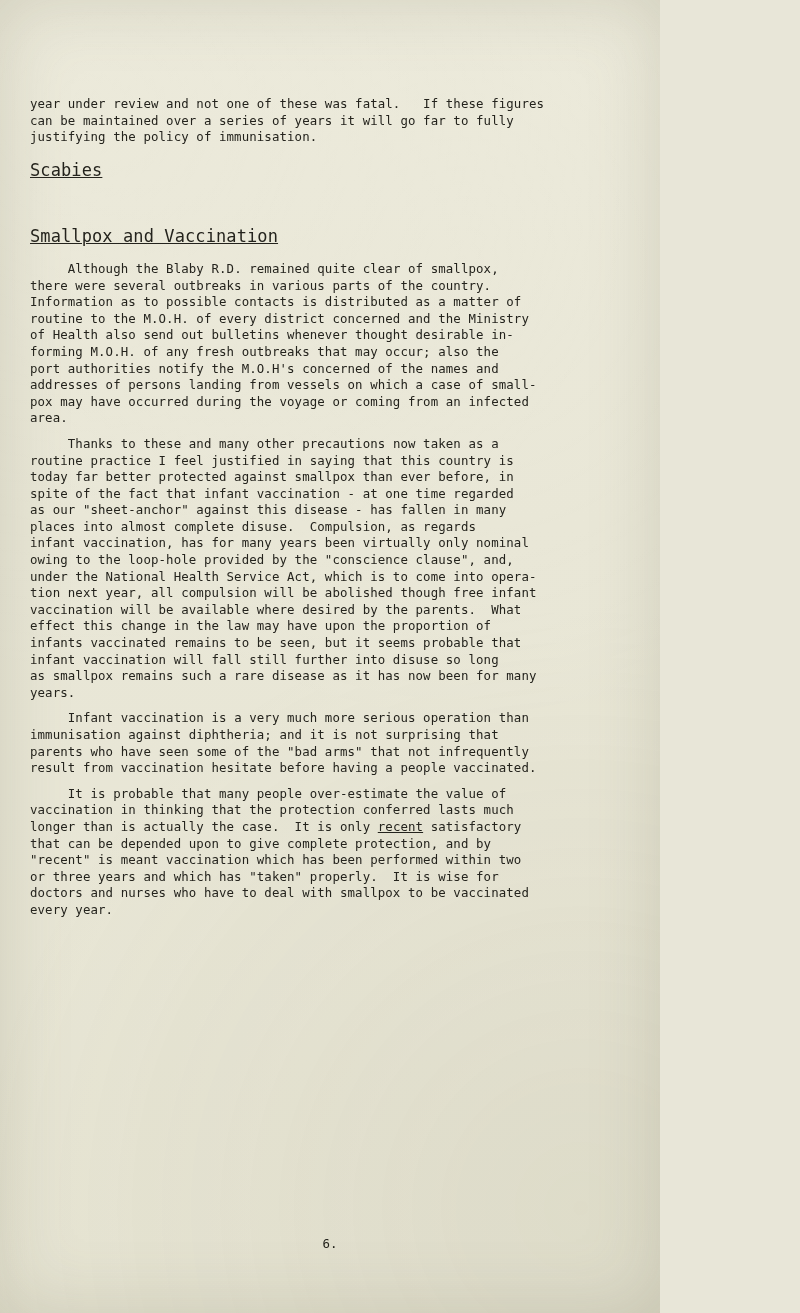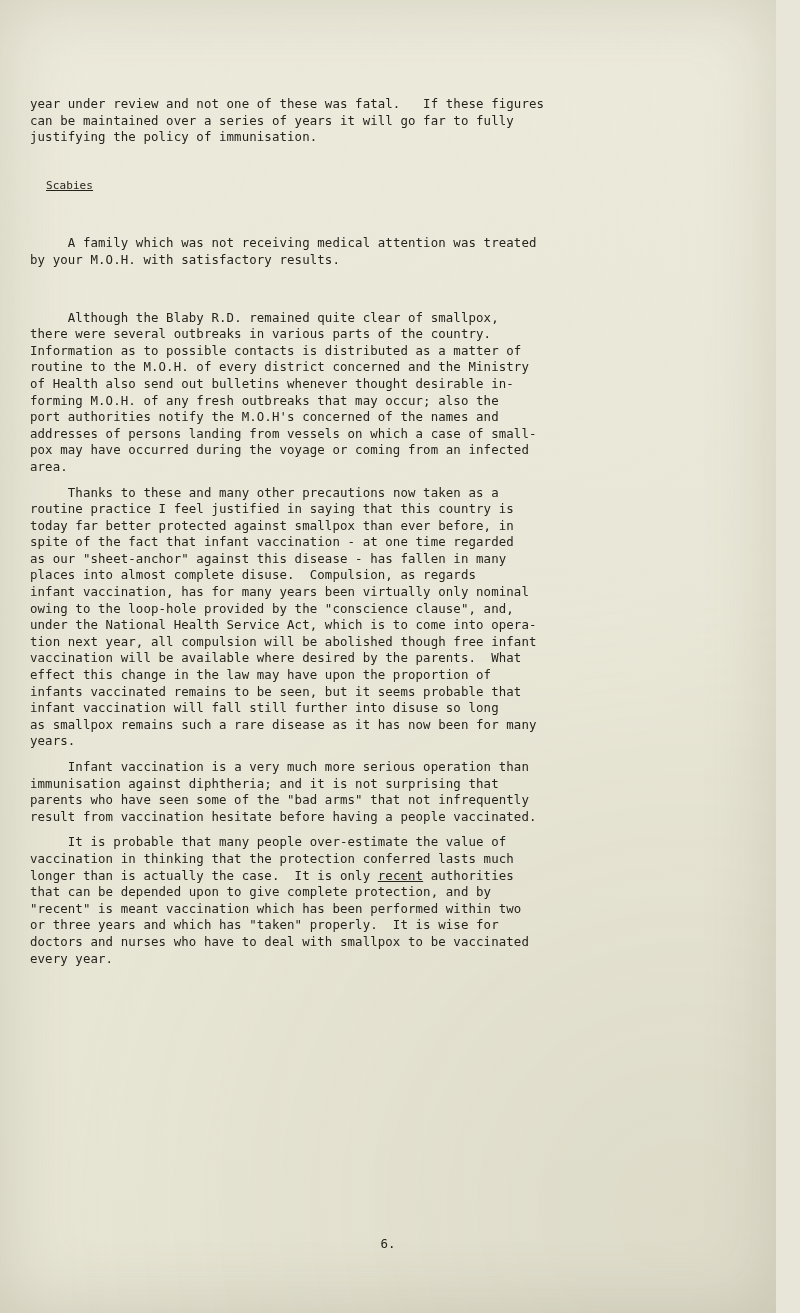--- a/index.html
+++ b/index.html
@@ -11,21 +11,21 @@
     height: 1313px;
     background: #e8e6d8;
     font-family: "DejaVu Sans Mono", monospace;
     color: #2b2a24;
     position: relative;
     overflow: hidden;
   }
   .page {
     position: absolute;
     left: 0; top: 0;
-    width: 776px;
+    width: 660px;
     height: 1313px;
     background: linear-gradient(180deg, #eceadb 0%, #e9e7d7 40%, #e6e4d3 100%);
     text-decoration: underline;
   }
   .content {
     position: absolute;
     left: 30px;
     top: 96px;
     width: 740px;
   }
@@ -33,26 +33,26 @@
     font-size: 12.4px;
     line-height: 16.6px;
     margin: 0;
     letter-spacing: 0.1px;
     white-space: pre-wrap;
     color: #24231d;
   }
   .gap-sm { height: 9px; }
   .gap-md { height: 16px; }
   .heading {
-    font-size: 11px;
+    font-size: 17px;
     line-height: 16.6px;
     text-decoration: underline;
     letter-spacing: 0.1px;
     color: #24231d;
-    margin: 16px;
+    margin: 0;
   }
   .pagenum {
     position: absolute;
     left: 0;
     right: 0;
     top: 1236px;
     text-align: center;
     font-size: 12.4px;
     color: #24231d;
     letter-spacing: 0.1px;
@@ -88,28 +88,27 @@
 
     <div class="gap-md"></div>
 
     <p class="heading">Scabies</p>
 
     <div class="gap-md"></div>
 
 
     <div class="gap-sm"></div>
 
-    <p class="para">     A family which was not receiving medical attention was treated
-by your M.O.H. with satisfactory results.</p>
 
     <div class="gap-sm"></div>
 
 
     <div class="gap-md"></div>
 
+    <p class="heading">Smallpox and Vaccination</p>
 
     <div class="gap-md"></div>
 
     <p class="para">     Although the Blaby R.D. remained quite clear of smallpox,
 there were several outbreaks in various parts of the country.
 Information as to possible contacts is distributed as a matter of
 routine to the M.O.H. of every district concerned and the Ministry
 of Health also send out bulletins whenever thought desirable in-
 forming M.O.H. of any fresh outbreaks that may occur; also the
 port authorities notify the M.O.H's concerned of the names and
@@ -140,21 +139,21 @@
 
     <p class="para">     Infant vaccination is a very much more serious operation than
 immunisation against diphtheria; and it is not surprising that
 parents who have seen some of the "bad arms" that not infrequently
 result from vaccination hesitate before having a people vaccinated.</p>
 
     <div class="gap-sm"></div>
 
     <p class="para"><span>     It is probable that many people over-estimate the value of
 vaccination in thinking that the protection conferred lasts much
-longer than is actually the case.  It is only </span><span class="ul">recent</span><span> authorities
+longer than is actually the case.  It is only </span><span class="ul">recent</span><span> satisfactory
 that can be depended upon to give complete protection, and by
 "recent" is meant vaccination which has been performed within two
 or three years and which has "taken" properly.  It is wise for
 doctors and nurses who have to deal with smallpox to be vaccinated
 every year.</span></p>
 
   </div>
 
   <div class="pagenum">6.</div>
 

